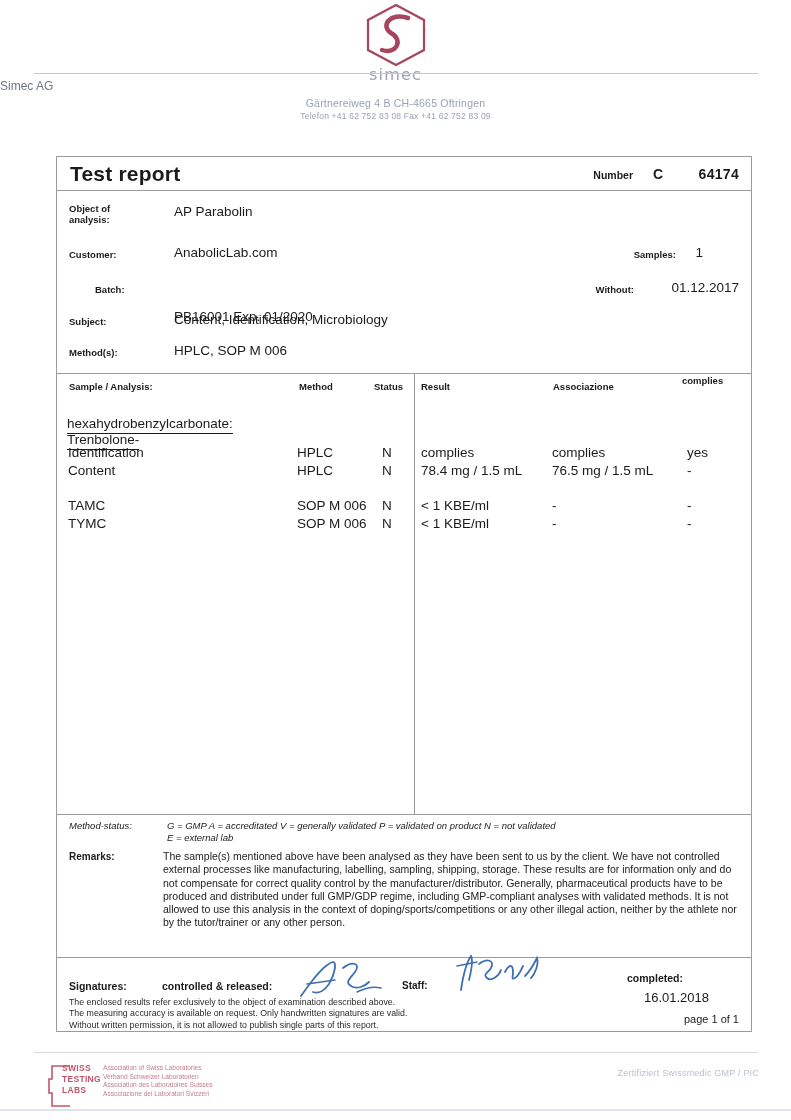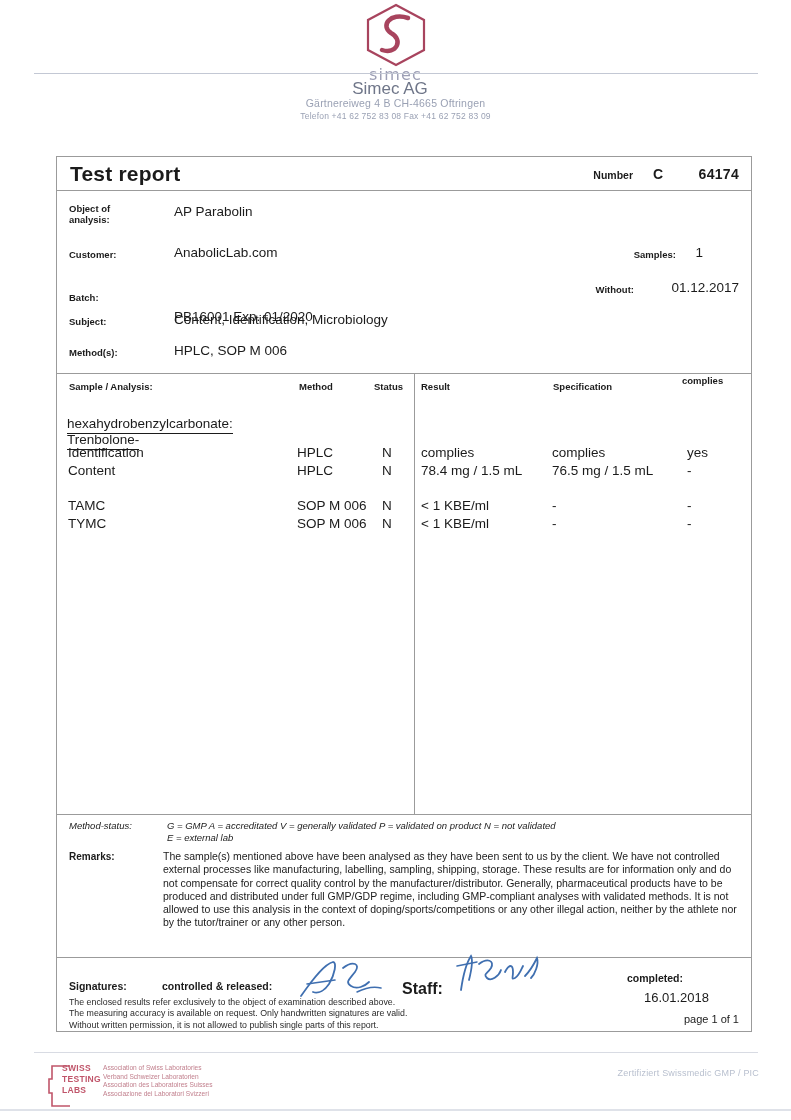--- a/index.html
+++ b/index.html
@@ -41,22 +41,21 @@
     position: absolute;
     left: 34px; top: 73px;
     width: 724px;
     height: 1px;
     background: #c3c8d4;
   }
   .company {
     position: absolute;
     left: 0; top: 79px;
     width: 780px;
-    text-align: center;
-    font-size: 17px;
+    font-size: 12px;
     color: #6f7689;
   }
   .addr {
     position: absolute;
     left: 0; top: 97px;
     width: 791px;
     text-align: center;
     color: #9aa1b4;
   }
   .addr .l1 { font-size: 10.5px; letter-spacing: .2px; }
@@ -190,21 +189,21 @@
   .sig-label {
     position: absolute; left: 12px; top: 22px;
     font-size: 10.5px; font-weight: bold;
   }
   .sig-ctrl {
     position: absolute; left: 105px; top: 22px;
     font-size: 10.5px; font-weight: bold;
   }
   .sig-staff {
     position: absolute; left: 345px; top: 22px;
-    font-size: 16px; font-weight: bold;
+    font-size: 10px; font-weight: bold;
   }
   .sig1 { position: absolute; left: 238px; top: -2px; }
   .sig2 { position: absolute; left: 396px; top: -8px; }
   .fineprint {
     position: absolute; left: 12px; top: 39px;
     font-size: 8.8px; line-height: 11.4px; color: #2a2a2a;
   }
   .completed {
     position: absolute; right: 14px; top: 14px;
     font-size: 10.5px; font-weight: bold;
@@ -288,21 +287,21 @@
     </div>
 
     <div class="mrow" style="top:56px;">
       <div class="mlabel" style="top:2px;">Customer:</div>
       <div class="mvalue" style="top:-2px;">AnabolicLab.com</div>
       <div class="mlabel-r" style="right:75px; top:2px;">Samples:</div>
       <div class="mvalue-r" style="right:48px; top:-2px;">1</div>
     </div>
 
     <div class="mrow" style="top:91px;">
-      <div class="mlabel" style="top:10px;">Batch:</div>
+      <div class="mlabel" style="top:2px;margin-left:26px;">Batch:</div>
       <div class="mvalue" style="top:-2px;margin-top:29px;">PB16001 Exp. 01/2020</div>
       <div class="mlabel-r" style="right:117px; top:2px;">Without:</div>
       <div class="mvalue-r" style="right:12px; top:-2px;">01.12.2017</div>
     </div>
 
     <div class="mrow" style="top:123px;">
       <div class="mlabel" style="top:2px;">Subject:</div>
       <div class="mvalue" style="top:-2px;">Content, Identification, Microbiology</div>
     </div>
 
@@ -313,21 +312,21 @@
   </div>
   <div class="rule"></div>
 
   <div class="results">
     <div class="vdiv"></div>
 
     <div class="colhead" style="left:12px; top:7px;">Sample / Analysis:</div>
     <div class="colhead" style="left:242px; top:7px;">Method</div>
     <div class="colhead" style="left:317px; top:7px;">Status</div>
     <div class="colhead" style="left:364px; top:7px;">Result</div>
-    <div class="colhead" style="left:496px; top:7px;">Specification</div>
+    <div class="colhead" style="left:496px; top:7px;">Associazione</div>
     <div class="colhead" style="left:625px; top:1px;">complies</div>
 
     <div class="analyte" style="top:21px;margin-top:36px;">Trenbolone-</div>
     <div class="analyte" style="top:41px;">hexahydrobenzylcarbonate:</div>
 
     <div>
       <div class="cell" style="left:11px;  top:71px;">Identification</div>
       <div class="cell" style="left:240px; top:71px;">HPLC</div>
       <div class="cell" style="left:325px; top:71px;">N</div>
       <div class="cell" style="left:364px; top:71px;">complies</div>

